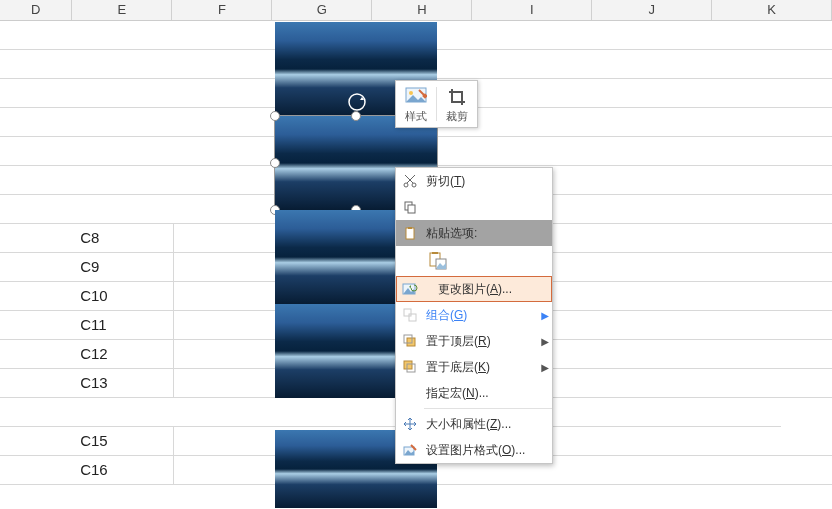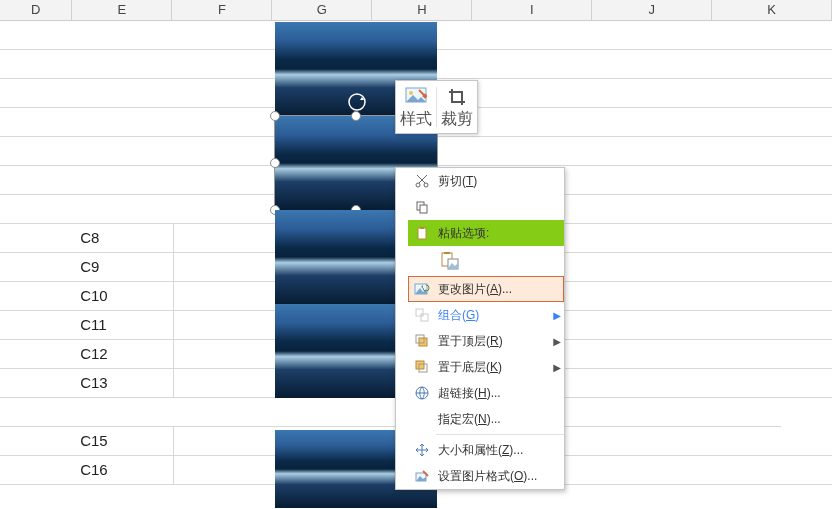--- a/index.html
+++ b/index.html
@@ -18,32 +18,32 @@
   .handle{position:absolute;width:8px;height:8px;background:#fff;border:1px solid #8a8a8a;border-radius:50%;}
   .hTL{left:-5px;top:-5px}.hBL{left:-5px;bottom:-5px}
   .hML{left:-5px;top:calc(50% - 5px)}
   .hMT{top:-5px;left:calc(50% - 5px)}.hMB{bottom:-5px;left:calc(50% - 5px)}
   .rotate-handle{position:absolute;top:-5px;left:calc(50% - 10px);width:20px;height:20px;}
   .rotate-handle svg{display:block}
   
   .pic-small{position:absolute;left:275px;top:430px;width:162px;height:78px;background:linear-gradient(#3b77b0 0%,#2c5d97 20%,#0b2948 40%,#06223d 50%,#a9cde4 56%,#1c3e66 70%,#071c33 100%);}
   
   .mini-tb{position:absolute;left:395px;top:80px;background:#fff;border:1px solid #c6c6c6;box-shadow:1px 1px 4px rgba(0,0,0,.2);display:flex;padding:2px;}
-  .mini-tb .btn{width:32px;padding:2px 2px 1px;text-align:center;font-size:16px;color:#555;cursor:default;}
+  .mini-tb .btn{width:32px;padding:2px 2px 1px;text-align:center;font-size:11px;color:#555;cursor:default;}
   .mini-tb .btn .ic{height:24px;display:flex;align-items:center;justify-content:center;}
   .mini-tb .sep{width:1px;background:#e0e0e0;margin:4px 2px;}
   
-  .ctx{position:absolute;left:395px;top:167px;width:156px;background:#fff;border:1px solid #c6c6c6;box-shadow:1px 2px 5px rgba(0,0,0,.25);font-size:12px;padding-left:12px;}
+  .ctx{position:absolute;left:395px;top:167px;width:156px;background:#fff;border:1px solid #c6c6c6;box-shadow:1px 2px 5px rgba(0,0,0,.25);font-size:12px;}
   .ctx .item{display:flex;align-items:center;height:26px;position:relative;}
   .ctx .icon-col{width:28px;display:flex;align-items:center;justify-content:center;}
   .ctx .label{flex:1;padding-left:2px;color:#333;}
   .ctx .arrow{width:14px;text-align:center;color:#555;font-size:10px;}
-  .ctx .item.head{background:#84cc16;}
+  .ctx .item.head{background:#a3a3a3;}
   .ctx .item.disabled .label,.ctx .item.disabled .arrow{color:#3b82f6;}
-  .ctx .item.selected{background:#fdeada;}
+  .ctx .item.selected{background:#fdeada;gap:12px;}
   .ctx .item.selected::after{content:"";position:absolute;inset:0;border:1px solid #d46b3d;pointer-events:none;}
   .ctx .divider{height:1px;background:#e1e1e1;margin:2px 0 2px 28px;}
   .ctx .paste-row{height:30px;display:flex;align-items:center;padding-left:28px;}
   .ctx .paste-row .paste-opt{width:26px;height:24px;border:1px solid transparent;display:flex;align-items:center;justify-content:center;}
   .underline{text-decoration:underline;}
 </style>
 </head>
 <body>
 
 <div class="col-headers">
@@ -343,30 +343,20 @@
     <div class="icon-col">
         <svg width="14" height="14" viewBox="0 0 14 14">
           <rect x="1" y="1" width="8" height="8" fill="#f3c76a" stroke="#b78a3a"></rect>
           <rect x="4" y="4" width="8" height="8" fill="none" stroke="#999"></rect>
         </svg>
       </div>
     <div class="label">置于底层(<span class="underline">K</span>)</div>
       <div class="arrow">▶</div>
   </div>
   <div class="item">
-    <div class="icon-col">
-        <svg width="14" height="14" viewBox="0 0 14 14">
-          <ellipse cx="7" cy="7" rx="6" ry="6" fill="none" stroke="#4a7ab5"></ellipse>
-          <path d="M1 7 L13 7 M7 1 C4 4 4 10 7 13 M7 1 C10 4 10 10 7 13" fill="none" stroke="#4a7ab5"></path>
-        </svg>
-      </div>
-    <div class="label">超链接(<span class="underline">H</span>)...</div>
-      <div class="arrow"></div>
-  </div>
-  <div class="item">
     <div class="icon-col"></div>
     <div class="label">指定宏(<span class="underline">N</span>)...</div>
       <div class="arrow"></div>
   </div>
   <div class="divider"></div>
   <div class="item">
     <div class="icon-col">
         <svg width="14" height="14" viewBox="0 0 14 14">
           <path d="M7 1 L7 13 M1 7 L13 7" stroke="#4a7ab5"></path>
           <path d="M7 1 L5 3 M7 1 L9 3 M7 13 L5 11 M7 13 L9 11 M1 7 L3 5 M1 7 L3 9 M13 7 L11 5 M13 7 L11 9" stroke="#4a7ab5"></path>

